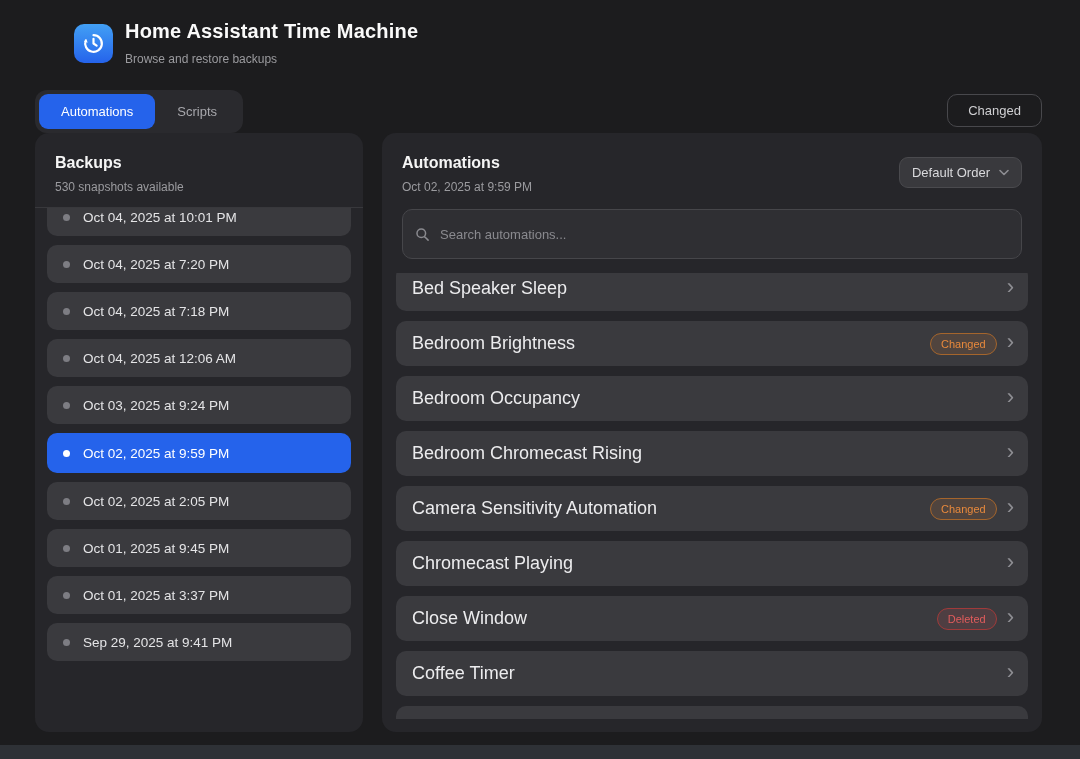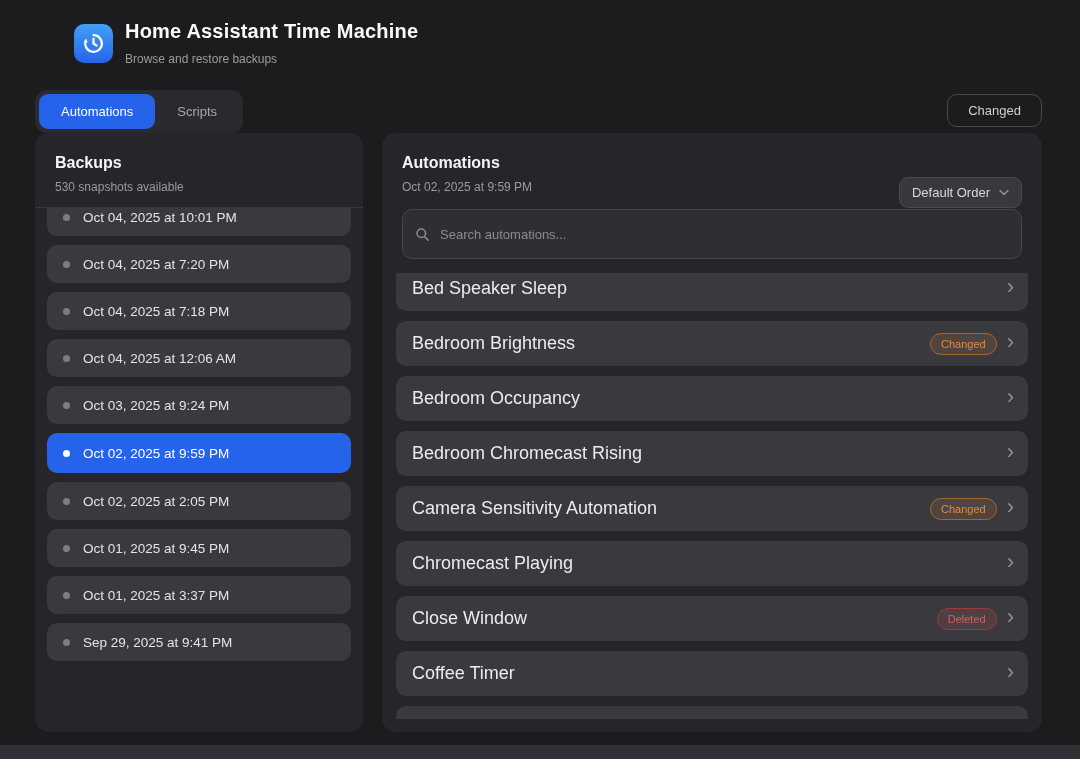--- a/index.html
+++ b/index.html
@@ -75,21 +75,20 @@
   .backup-item.selected .dot { background: #ffffff; }
   .backup-item.selected .bdate { color: #ffffff; }
 
   
   .sort-btn {
     position: absolute; top: 24px; right: 20px; height: 31px;
     background: #39393d; border: 1px solid #4a4a4e; border-radius: 9px;
     color: #d9d9dc; font-size: 13px; padding: 0 12px;
     display: flex; align-items: center; gap: 9px; cursor: pointer;
     font-family: "Liberation Sans", sans-serif;
-    margin-top: 20px;
   }
   .sort-btn svg { display: block; }
 
   .search-wrap {
     margin: 2px 20px 0 20px; height: 50px;
     background: #2f2f33; border: 1px solid #46464a; border-radius: 10px;
     display: flex; align-items: center; padding: 0 12px;
   }
   .search-wrap svg { flex: 0 0 auto; margin-right: 10px; }
   .search-input {

